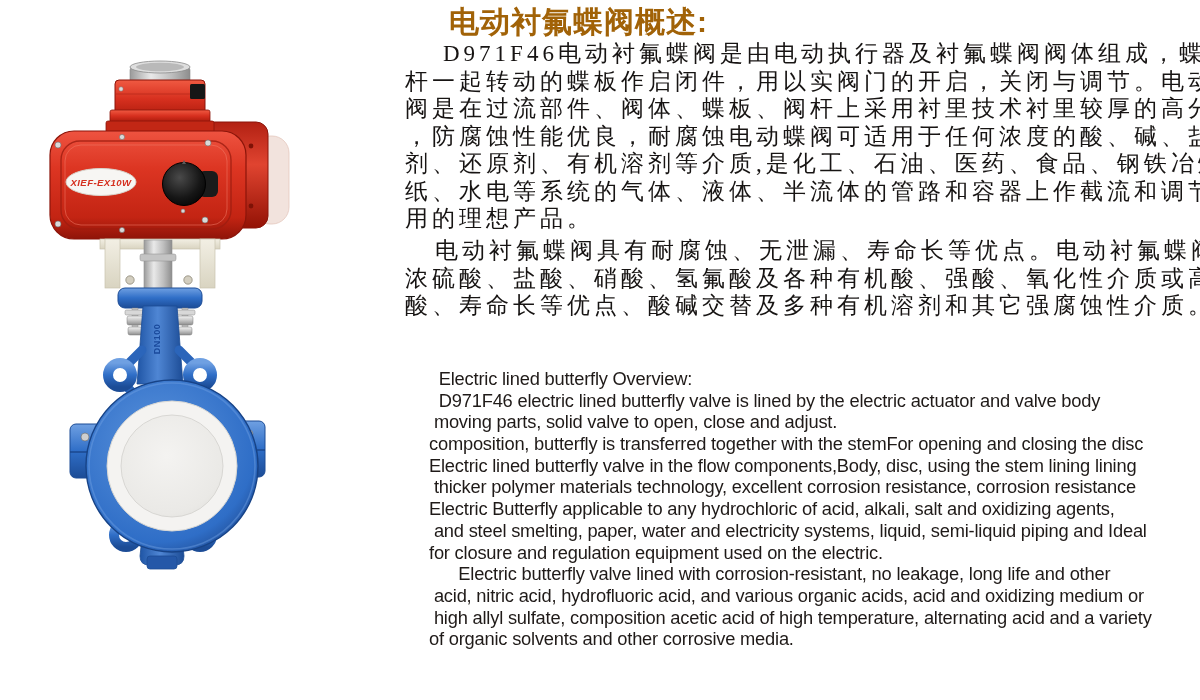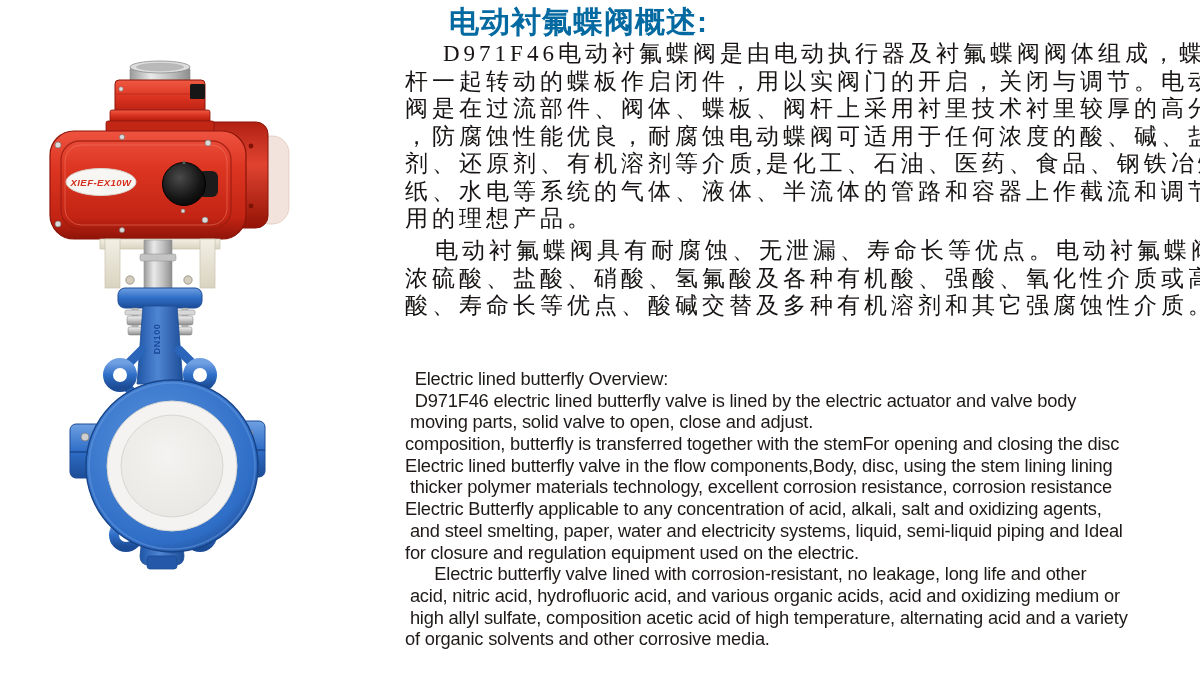--- a/index.html
+++ b/index.html
@@ -5,39 +5,39 @@
   html,body{margin:0;padding:0;background:#ffffff;width:1200px;height:700px;overflow:hidden;}
   .page{position:relative;width:1200px;height:700px;background:#fff;font-family:"Liberation Sans",sans-serif;}
 
   
   .figure{position:absolute;left:8px;top:42px;width:245px;height:522px;}
 
   
   .cn-title{
     position:absolute;left:449px;top:2px;margin:0;
     font-family:"Liberation Sans","DejaVu Sans",sans-serif;
-    font-size:30px;font-weight:800;color:#0369a1;letter-spacing:1px;white-space:pre;
+    font-size:30px;font-weight:800;color:#a16207;letter-spacing:1px;white-space:pre;
   }
   .cn-para{
     position:absolute;left:405px;width:792px;
     font-family:"Liberation Serif","DejaVu Serif",serif;
     font-size:23px;color:#171413;letter-spacing:4px;
   }
   .cn-para .line{height:27.5px;line-height:27.5px;white-space:pre;}
   .p1{top:40px;}
   .p2{top:237px;}
   .p1 .line:first-child{text-indent:38px;}
   .p2 .line:first-child{text-indent:30px;}
 
   .en-block{
     position:absolute;left:405px;top:368px;width:795px;
     font-family:"Liberation Sans","DejaVu Sans",sans-serif;
     font-size:18.3px;color:#1f1a18;letter-spacing:-0.2px;
   }
-  .en-block .line{height:21.7px;line-height:21.7px;white-space:pre;}
+  .en-block .line{height:21.7px;line-height:21.7px;white-space:pre;margin-left:24px;}
 </style>
 </head>
 <body>
 
 <div class="page">
 
   <figure class="figure">
     <svg width="245" height="522" viewBox="0 0 245 522" xmlns="http://www.w3.org/2000/svg">
       <defs>
         <linearGradient id="gSilver" x1="0" y1="0" x2="0" y2="1">
@@ -218,21 +218,21 @@
       <div class="line">酸、寿命长等优点、酸碱交替及多种有机溶剂和其它强腐蚀性介质。</div>
     </div>
 
   <div class="en-block">
       <div class="line">  Electric lined butterfly Overview:</div>
       <div class="line">  D971F46 electric lined butterfly valve is lined by the electric actuator and valve body</div>
       <div class="line"> moving parts, solid valve to open, close and adjust.</div>
       <div class="line">composition, butterfly is transferred together with the stemFor opening and closing the disc</div>
       <div class="line">Electric lined butterfly valve in the flow components,Body, disc, using the stem lining lining</div>
       <div class="line"> thicker polymer materials technology, excellent corrosion resistance, corrosion resistance</div>
-      <div class="line">Electric Butterfly applicable to any concentration of acid, alkali, salt and oxidizing agents,</div>
+      <div class="line">Electric Butterfly applicable to any hydrochloric of acid, alkali, salt and oxidizing agents,</div>
       <div class="line"> and steel smelting, paper, water and electricity systems, liquid, semi-liquid piping and Ideal</div>
       <div class="line">for closure and regulation equipment used on the electric.</div>
       <div class="line">      Electric butterfly valve lined with corrosion-resistant, no leakage, long life and other</div>
       <div class="line"> acid, nitric acid, hydrofluoric acid, and various organic acids, acid and oxidizing medium or</div>
       <div class="line"> high allyl sulfate, composition acetic acid of high temperature, alternating acid and a variety</div>
       <div class="line">of organic solvents and other corrosive media.</div>
     </div>
 
 </div>
 

